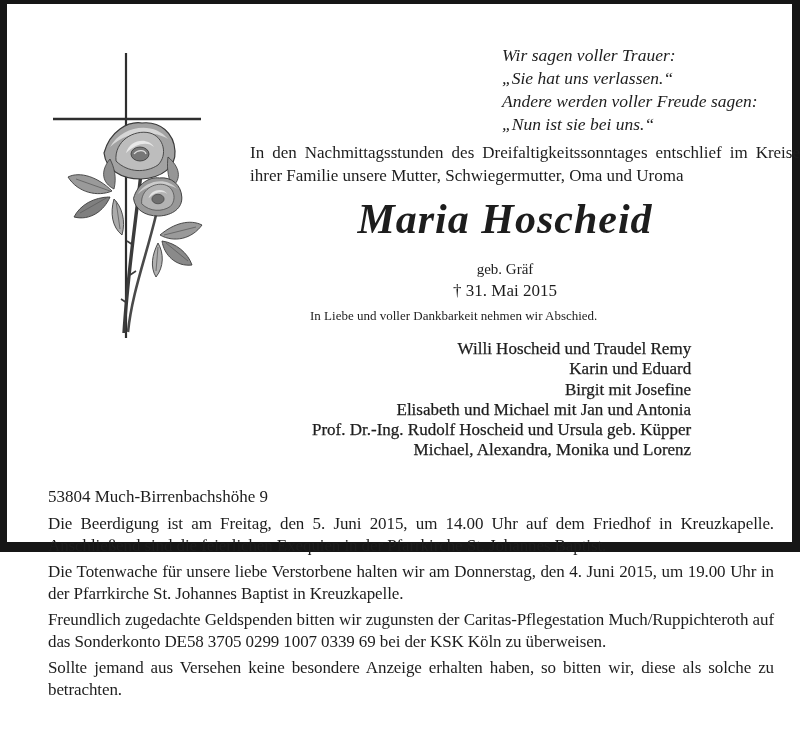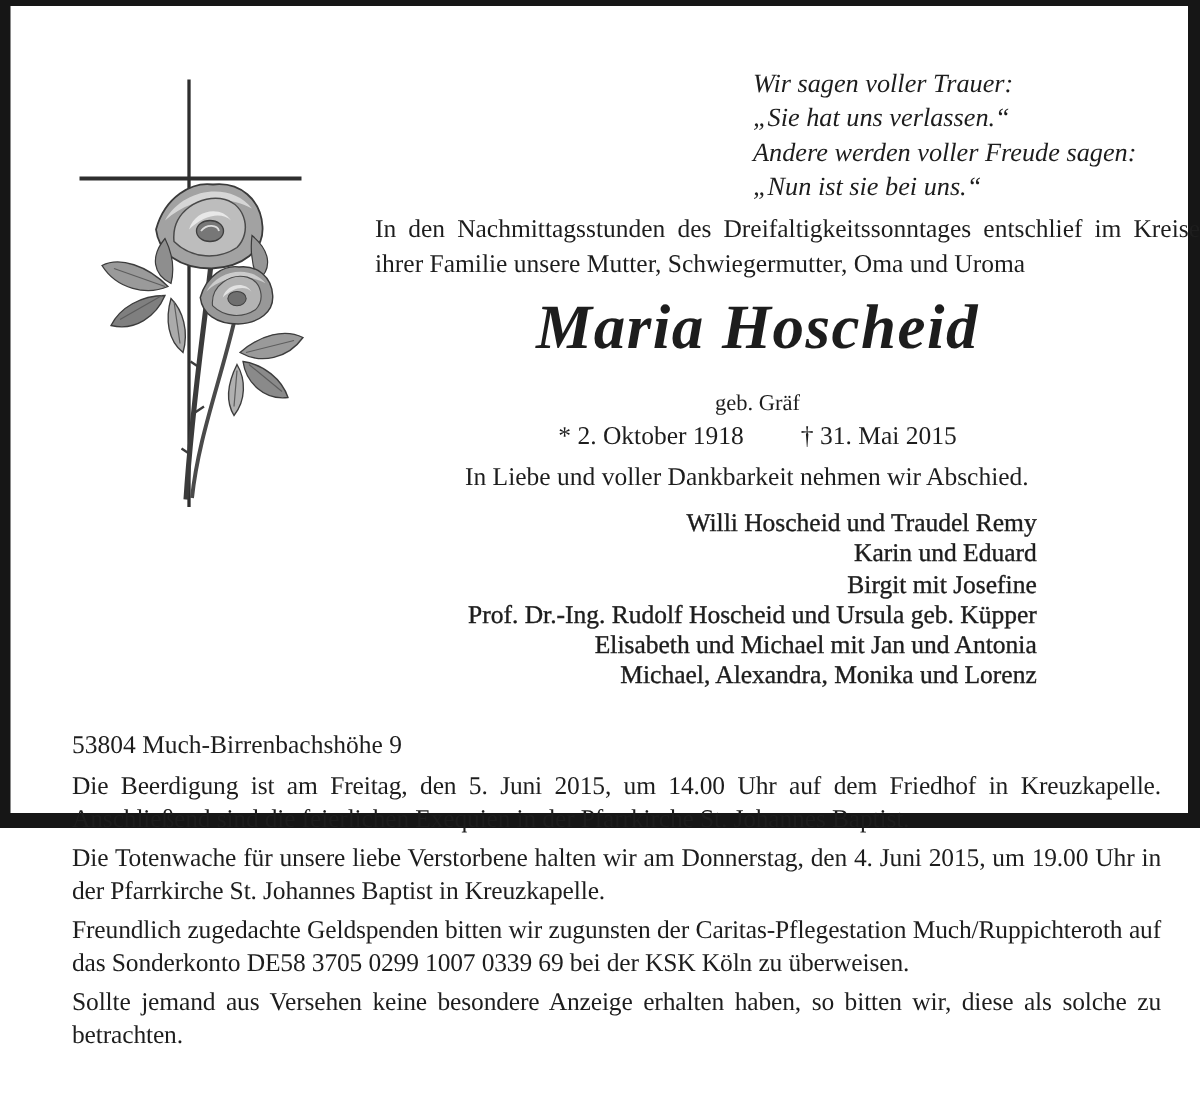--- a/index.html
+++ b/index.html
@@ -18,21 +18,21 @@
   
   .intro{left:215px;top:138px;width:550px;font-size:17px;line-height:22.5px;text-align:justify;margin-left:28px;}
 
   
   .center-block{left:218px;top:192px;width:560px;text-align:center;}
   .name{font-size:42px;line-height:46px;font-weight:700;font-style:italic;letter-spacing:1px;}
   .maiden{font-size:15px;line-height:18px;margin-top:18px;}
   .dates{font-size:17px;line-height:20px;margin-top:3px;display:flex;justify-content:center;gap:38px;}
 
   
-  .farewell{left:303px;top:304px;font-size:17px;white-space:nowrap;}
+  .farewell{left:303px;top:304px;font-size:13px;white-space:nowrap;}
   .family{left:305px;top:335px;font-size:17px;line-height:20.3px;white-space:nowrap;text-align:right;
           -webkit-text-stroke:0.25px #1d1d1d;}
 
   
   .address{left:41px;top:483px;font-size:17px;}
 
   
   .infoblock{left:41px;top:509px;width:726px;}
   .infoblock p{margin:0 0 5px 0;font-size:17px;line-height:21.5px;text-align:justify;letter-spacing:-0.1px;}
 </style>
@@ -92,33 +92,32 @@
     <div>Andere werden voller Freude sagen:</div>
     <div>„Nun ist sie bei uns.“</div>
   </div>
 
   <div class="abs intro">In den Nachmittagsstunden des Dreifaltigkeitssonntages entschlief im Kreise ihrer Familie unsere Mutter, Schwiegermutter, Oma und Uroma</div>
 
   <div class="abs center-block">
     <div class="name">Maria Hoscheid</div>
     <div class="maiden">geb. Gräf</div>
     <div class="dates">
-      <span>* 2. Oktober 1918</span>
       <span>† 31. Mai 2015</span>
     </div>
   </div>
 
   <div class="abs farewell">In Liebe und voller Dankbarkeit nehmen wir Abschied.</div>
 
   <div class="abs family">
     <div>Willi Hoscheid und Traudel Remy</div>
     <div>Karin und Eduard</div>
     <div>Birgit mit Josefine</div>
+    <div>Elisabeth und Michael mit Jan und Antonia</div>
     <div>Prof. Dr.-Ing. Rudolf Hoscheid und Ursula geb. Küpper</div>
-    <div>Elisabeth und Michael mit Jan und Antonia</div>
     <div>Michael, Alexandra, Monika und Lorenz</div>
   </div>
 
   <div class="abs address">53804 Much-Birrenbachshöhe 9</div>
 
   <div class="abs infoblock">
     <p>Die Beerdigung ist am Freitag, den 5. Juni 2015, um 14.00 Uhr auf dem Friedhof in Kreuzkapelle. Anschließend sind die feierlichen Exequien in der Pfarrkirche St. Johannes Baptist.</p>
     <p>Die Totenwache für unsere liebe Verstorbene halten wir am Donnerstag, den 4. Juni 2015, um 19.00 Uhr in der Pfarrkirche St. Johannes Baptist in Kreuzkapelle.</p>
     <p>Freundlich zugedachte Geldspenden bitten wir zugunsten der Caritas-Pflegestation Much/Ruppichteroth auf das Sonderkonto DE58 3705 0299 1007 0339 69 bei der KSK Köln zu überweisen.</p>
     <p>Sollte jemand aus Versehen keine besondere Anzeige erhalten haben, so bitten wir, diese als solche zu betrachten.</p>

